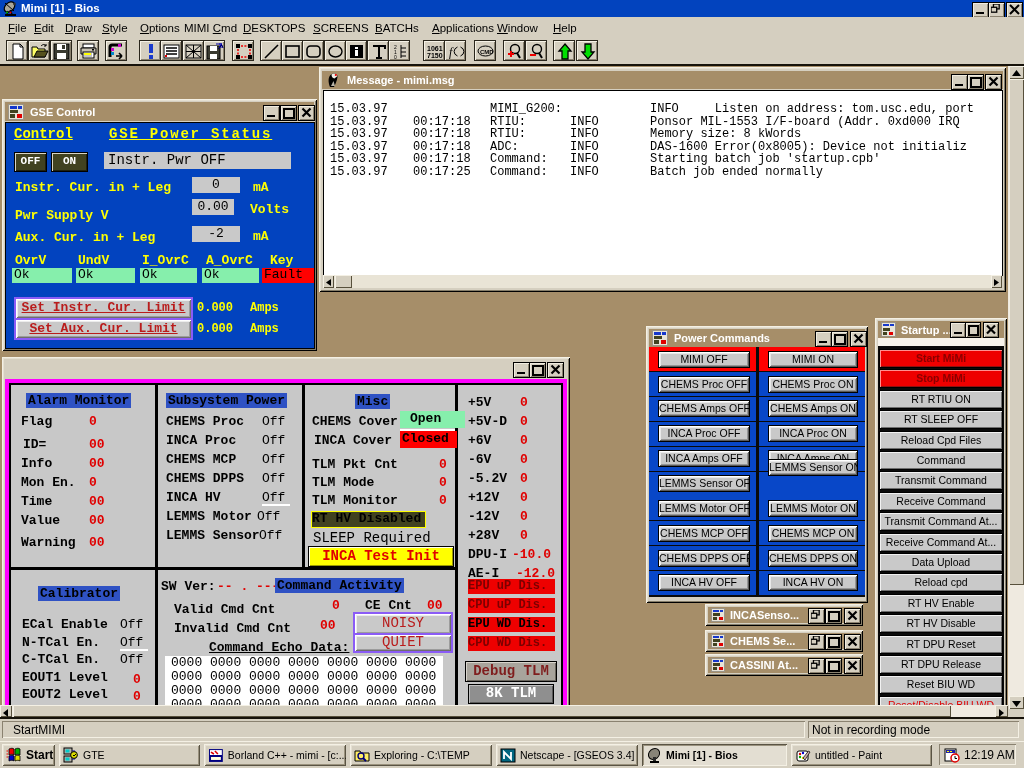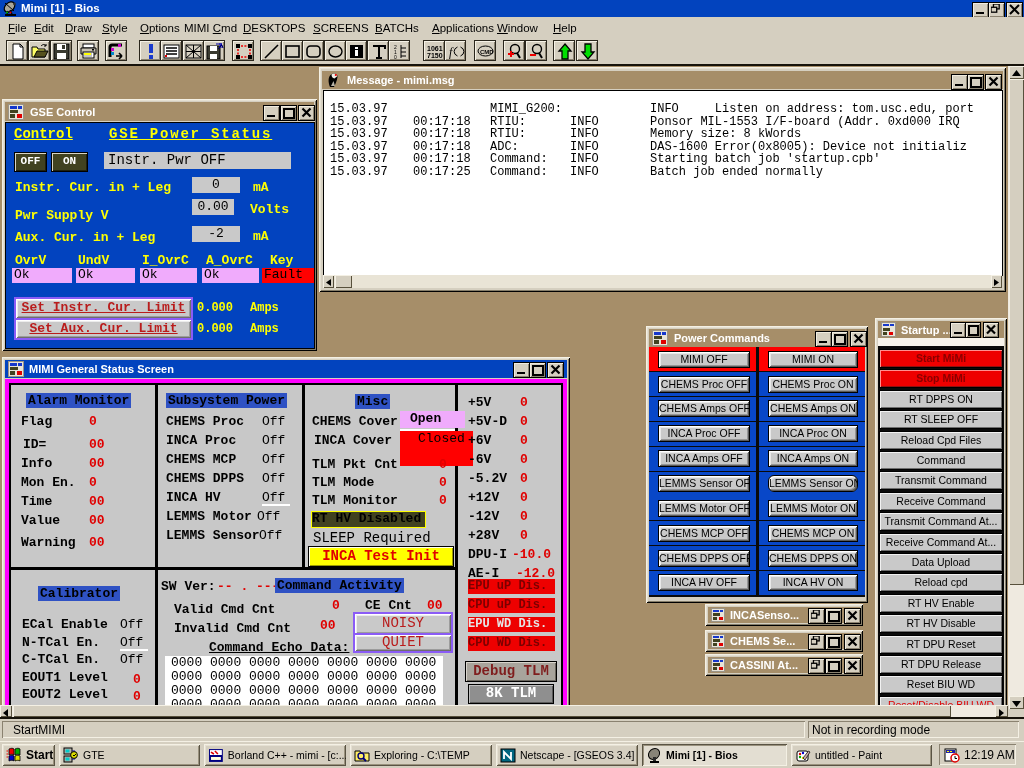--- a/index.html
+++ b/index.html
@@ -15,21 +15,21 @@
 .tbtn{position:absolute;top:2px;width:15px;height:14px;background:#D5CFC0;border:1px solid #000;box-shadow:inset 1px 1px 0 #F0ECE0,inset -1px -1px 0 #8a8270;}
 .gico{width:14px;height:14px;background:#E8E4D8;border:1px solid #9a9488;position:relative;margin-left:3px;}
 .gico i{position:absolute;display:block;}
 
 .gmin{position:absolute;left:3px;bottom:3px;width:8px;height:2px;background:#000;}
 .gmax{position:absolute;left:2px;top:2px;width:7px;height:6px;border:2px solid #000;}
 .grst{position:absolute;left:2px;top:1px;width:9px;height:9px;}
 .gx{position:absolute;left:0;top:0;width:100%;height:100%;}
 
 .vbox{position:absolute;background:#C9C9C9;color:#000;}
-.obox{position:absolute;background:#f0abfc;color:#000;}
+.obox{position:absolute;background:#86efac;color:#000;}
 .ybt{color:#FFFF00;position:absolute;font-weight:bold;font-family:"Liberation Mono",monospace;}
 .gbtn{position:absolute;background:#C9C9C9;border:2px solid #8b5cf6;box-shadow:inset 1px 1px 0 #FFF,inset -1px -1px 0 #6e6e6e,inset 2px 2px 0 #ECECEC,inset -2px -2px 0 #9c9c9c;color:#b91c1c;font-family:"Liberation Mono",monospace;text-align:center;}
 
 .ml{position:absolute;font-family:"Liberation Mono",monospace;font-weight:bold;font-size:13px;color:#000;white-space:pre;}
 .mv{position:absolute;font-family:"Liberation Mono",monospace;font-weight:bold;font-size:13px;color:#E00000;white-space:pre;}
 .mo{position:absolute;font-family:"Liberation Mono",monospace;font-size:13px;color:#000;white-space:pre;}
 .hdr{position:absolute;background:#2F52C4;color:#000;font-family:"Liberation Mono",monospace;font-weight:bold;font-size:13px;padding:0 2px;white-space:pre;}
 .pbtn{position:absolute;background:#C9C9C9;border:1px solid #000;box-shadow:inset 1px 1px 0 #FFF,inset -1px -1px 0 #5a5a5a,inset 2px 2px 0 #E8E8E8,inset -2px -2px 0 #969696;font-size:10.5px;color:#000;text-align:center;white-space:nowrap;overflow:hidden;}
 .sbtn{position:absolute;left:1px;width:122px;height:17px;background:#C9C9C9;border:1px solid #000;box-shadow:inset 1px 1px 0 #F2F2F2,inset -1px -1px 0 #6e6e6e;font-size:10.5px;color:#000;text-align:center;line-height:16px;white-space:nowrap;overflow:hidden;}
 .task{position:absolute;top:3px;height:22px;background:#D5CFC0;box-shadow:inset 1px 1px 0 #F4F0E4,inset -1px -1px 0 #5a5444,inset 2px 2px 0 #E5E0D2,inset -2px -2px 0 #9a927e;font-size:10.5px;color:#000;display:flex;align-items:center;}
@@ -359,30 +359,20 @@
   <div class="gbtn" style="left:8px;top:174px;width:175px;height:19px;font-size:13px;line-height:18px;font-weight:bold;"><u>Set Instr. Cur. Limit</u></div>
   <span class="ybt" style="left:191px;top:178px;font-size:12px;">0.000</span>
   <span class="ybt" style="left:244px;top:178px;font-size:12px;">Amps</span>
   <div class="gbtn" style="left:8px;top:195px;width:175px;height:18px;font-size:13px;line-height:17px;font-weight:bold;"><u>Set Aux. Cur. Limit</u></div>
   <span class="ybt" style="left:191px;top:199px;font-size:12px;">0.000</span>
   <span class="ybt" style="left:244px;top:199px;font-size:12px;">Amps</span>
  </div>
 </div>
 
 <div class="winframe abs" style="left:2px;top:291px;width:568px;height:360px;">
- <div class="tbar blue" style="top:3px;height:18px;">
-  <span class="gico">
-          <i style="left:1px;top:1px;width:7px;height:3px;background:#1537cc;"></i>
-          <i style="left:9px;top:1px;width:4px;height:3px;background:#1537cc;"></i>
-          <i style="left:1px;top:5px;width:8px;height:3px;background:#414220;"></i>
-          <i style="left:1px;top:9px;width:5px;height:4px;background:#414220;"></i>
-          <i style="left:8px;top:9px;width:5px;height:4px;background:#e00000;"></i>
-        </span>
-  <span style="margin-left:5px">MIMI General Status Screen</span>
- </div>
  <div class="tbtn" style="left:511px;top:5px;">
         <span class="gmin"></span>
       </div>
  <div class="tbtn" style="left:527px;top:5px;">
         <span class="gmax" style="width:8px;height:7px;"></span>
       </div>
  <div class="tbtn" style="left:545px;top:5px;">
         <svg class="gx" viewBox="0 0 15 14">
           <path d="M3.5 2.5 L11.5 10.5 M11.5 2.5 L3.5 10.5" stroke="#000" stroke-width="2.2"></path>
         </svg>
@@ -456,21 +446,21 @@
   <div class="abs mono" style="left:154px;top:271px;width:272px;height:61px;background:#fff;font-size:13px;line-height:14px;color:#000;white-space:pre;padding-left:6px;">0000 0000 0000 0000 0000 0000 0000
 0000 0000 0000 0000 0000 0000 0000
 0000 0000 0000 0000 0000 0000 0000
 0000 0000 0000 0000 0000 0000 0000</div>
 
   <div class="hdr" style="left:344px;top:9px;">Misc</div>
   <span class="ml" style="left:301px;top:29px;">CHEMS Cover</span>
   <div class="obox mono" style="left:389px;top:26px;width:55px;height:17px;font-size:13px;font-weight:bold;line-height:16px;padding-left:10px;">Open</div>
   <div class="abs" style="left:389px;top:44px;width:55px;height:2px;background:#fff;"></div>
   <span class="ml" style="left:303px;top:48px;">INCA Cover</span>
-  <div class="abs mono" style="left:389px;top:46px;width:55px;height:35px;font-size:13px;font-weight:normal;line-height:16px;padding-left:18px;background:#F00;color:#000;">Closed</div>
+  <div class="abs mono" style="left:389px;top:46px;width:55px;height:17px;font-size:13px;font-weight:bold;line-height:16px;padding-left:2px;background:#F00;color:#000;">Closed</div>
   <span class="ml" style="left:301px;top:72px;">TLM Pkt Cnt</span>
           <span class="mv" style="left:428px;top:72px;">0</span>
   <span class="ml" style="left:301px;top:90px;">TLM Mode</span>
           <span class="mv" style="left:428px;top:90px;">0</span>
   <span class="ml" style="left:301px;top:108px;">TLM Monitor</span>
           <span class="mv" style="left:428px;top:108px;">0</span>
   <div class="abs mono" style="left:300px;top:126px;width:113px;height:15px;background:#414220;border:1px solid #FFFF00;font-size:13px;font-weight:bold;line-height:14px;color:#000;">RT HV Disabled</div>
   <span class="mo" style="left:302px;top:145px;font-size:14px;">SLEEP Required</span>
   <div class="abs mono" style="left:297px;top:161px;width:144px;height:19px;background:#FFFF00;border:1px solid #000;box-shadow:inset 1px 1px 0 #fffff0,inset -1px -1px 0 #999900;color:#E00000;font-weight:bold;font-size:14px;text-align:center;line-height:19px;">INCA Test Init</div>
 
@@ -489,21 +479,21 @@
   <span class="ml" style="left:457px;top:124px;">-12V</span>
           <span class="mv" style="left:509px;top:124px;">0</span>
   <span class="ml" style="left:457px;top:143px;">+28V</span>
           <span class="mv" style="left:509px;top:143px;">0</span>
   <span class="ml" style="left:457px;top:162px;">DPU-I</span>
           <span class="mv" style="left:501px;top:162px;">-10.0</span>
   <span class="ml" style="left:457px;top:181px;">AE-I</span>
           <span class="mv" style="left:505px;top:181px;">-12.0</span>
   <div class="abs mono" style="left:457px;top:194px;width:87px;height:15px;background:#EE0000;color:#7B0000;font-weight:bold;font-size:12px;line-height:14px;">EPU uP Dis.</div>
   <div class="abs mono" style="left:457px;top:213px;width:87px;height:15px;background:#EE0000;color:#7B0000;font-weight:bold;font-size:12px;line-height:14px;">CPU uP Dis.</div>
-  <div class="abs mono" style="left:457px;top:232px;width:87px;height:15px;background:#EE0000;color:#e5e5e5;font-weight:bold;font-size:12px;line-height:14px;">EPU WD Dis.</div>
+  <div class="abs mono" style="left:457px;top:232px;width:87px;height:15px;background:#EE0000;color:#000000;font-weight:bold;font-size:12px;line-height:14px;">EPU WD Dis.</div>
   <div class="abs mono" style="left:457px;top:251px;width:87px;height:15px;background:#EE0000;color:#7B0000;font-weight:bold;font-size:12px;line-height:14px;">CPU WD Dis.</div>
   <div class="abs mono" style="left:454px;top:276px;width:90px;height:19px;background:#A8A49C;border:1px solid #000;box-shadow:inset 1px 1px 0 #D8D4CC,inset -1px -1px 0 #6a665e;color:#7f1d1d;font-weight:bold;font-size:14px;text-align:center;line-height:18px;">Debug TLM</div>
   <div class="abs mono" style="left:457px;top:299px;width:84px;height:18px;background:#8F8F8F;border:1px solid #000;box-shadow:inset 1px 1px 0 #BFBFBF,inset -1px -1px 0 #5a5a5a;color:#fff;font-weight:bold;font-size:14px;text-align:center;line-height:17px;">8K TLM</div>
 
  </div>
  </div>
 </div>
 
 <div class="winframe abs" style="left:646px;top:260px;width:222px;height:277px;">
  <div class="tbar tan" style="top:3px;height:18px;">
@@ -544,21 +534,21 @@
 <div class="abs" style="left:110px;top:74.8px;width:106px;height:24px;background:#0847C8;"></div>
 <div class="pbtn" style="left:9px;top:78.3px;width:90px;height:15px;line-height:15px;">INCA Proc OFF</div>
 <div class="pbtn" style="left:119px;top:78.3px;width:88px;height:15px;line-height:15px;">INCA Proc ON</div>
 <div class="abs" style="left:0px;top:99.6px;width:107px;height:24px;background:#0847C8;"></div>
 <div class="abs" style="left:110px;top:99.6px;width:106px;height:24px;background:#0847C8;"></div>
 <div class="pbtn" style="left:9px;top:103.1px;width:90px;height:15px;line-height:15px;">INCA Amps OFF</div>
 <div class="pbtn" style="left:119px;top:103.1px;width:88px;height:15px;line-height:15px;">INCA Amps ON</div>
 <div class="abs" style="left:0px;top:124.5px;width:107px;height:24px;background:#0847C8;"></div>
 <div class="abs" style="left:110px;top:124.5px;width:106px;height:24px;background:#0847C8;"></div>
 <div class="pbtn" style="left:9px;top:128.0px;width:90px;height:15px;line-height:15px;">LEMMS Sensor OFF</div>
-<div class="pbtn" style="left:119px;top:128.0px;width:88px;height:15px;line-height:15px;border-radius:6px;">LEMMS Sensor ON</div>
+<div class="pbtn" style="left:119px;top:112px;width:88px;height:15px;line-height:15px;">LEMMS Sensor ON</div>
 <div class="abs" style="left:0px;top:149.3px;width:107px;height:24px;background:#0847C8;"></div>
 <div class="abs" style="left:110px;top:149.3px;width:106px;height:24px;background:#0847C8;"></div>
 <div class="pbtn" style="left:9px;top:152.8px;width:90px;height:15px;line-height:15px;">LEMMS Motor OFF</div>
 <div class="pbtn" style="left:119px;top:152.8px;width:88px;height:15px;line-height:15px;">LEMMS Motor ON</div>
 <div class="abs" style="left:0px;top:174.2px;width:107px;height:24px;background:#0847C8;"></div>
 <div class="abs" style="left:110px;top:174.2px;width:106px;height:24px;background:#0847C8;"></div>
 <div class="pbtn" style="left:9px;top:177.7px;width:90px;height:15px;line-height:15px;">CHEMS MCP OFF</div>
 <div class="pbtn" style="left:119px;top:177.7px;width:88px;height:15px;line-height:15px;">CHEMS MCP ON</div>
 <div class="abs" style="left:0px;top:199.0px;width:107px;height:24px;background:#0847C8;"></div>
 <div class="abs" style="left:110px;top:199.0px;width:106px;height:24px;background:#0847C8;"></div>
@@ -669,21 +659,21 @@
       </div>
  <div class="tbtn" style="left:108px;top:4px;width:14px;">
         <svg class="gx" viewBox="0 0 14 14">
           <path d="M3 2.5 L11 10.5 M11 2.5 L3 10.5" stroke="#000" stroke-width="2.2"></path>
         </svg>
       </div>
  <div class="abs" style="left:3px;top:20px;width:126px;height:437px;background:#F7F3EB;">
 <div class="abs" style="left:0px;top:8px;width:126px;height:364px;background:#0a0a0a;">
 <div class="sbtn" style="top:3.0px;background:#EE0000;color:#8B0000;font-weight:bold;box-shadow:inset 1px 1px 0 #ff9090,inset -1px -1px 0 #901010;">Start MiMi</div>
 <div class="sbtn" style="top:23.4px;background:#EE0000;color:#8B0000;font-weight:bold;box-shadow:inset 1px 1px 0 #ff9090,inset -1px -1px 0 #901010;">Stop MiMi</div>
-<div class="sbtn" style="top:43.8px;">RT DPPS ON</div>
+<div class="sbtn" style="top:43.8px;">RT RTIU ON</div>
 <div class="sbtn" style="top:64.2px;">RT SLEEP OFF</div>
 <div class="sbtn" style="top:84.6px;">Reload Cpd Files</div>
 <div class="sbtn" style="top:105.0px;">Command</div>
 <div class="sbtn" style="top:125.4px;">Transmit Command</div>
 <div class="sbtn" style="top:145.8px;">Receive Command</div>
 <div class="sbtn" style="top:166.2px;">Transmit Command At...</div>
 <div class="sbtn" style="top:186.6px;">Receive Command At...</div>
 <div class="sbtn" style="top:207.0px;">Data Upload</div>
 <div class="sbtn" style="top:227.4px;">Reload cpd</div>
 <div class="sbtn" style="top:247.8px;">RT HV Enable</div>

